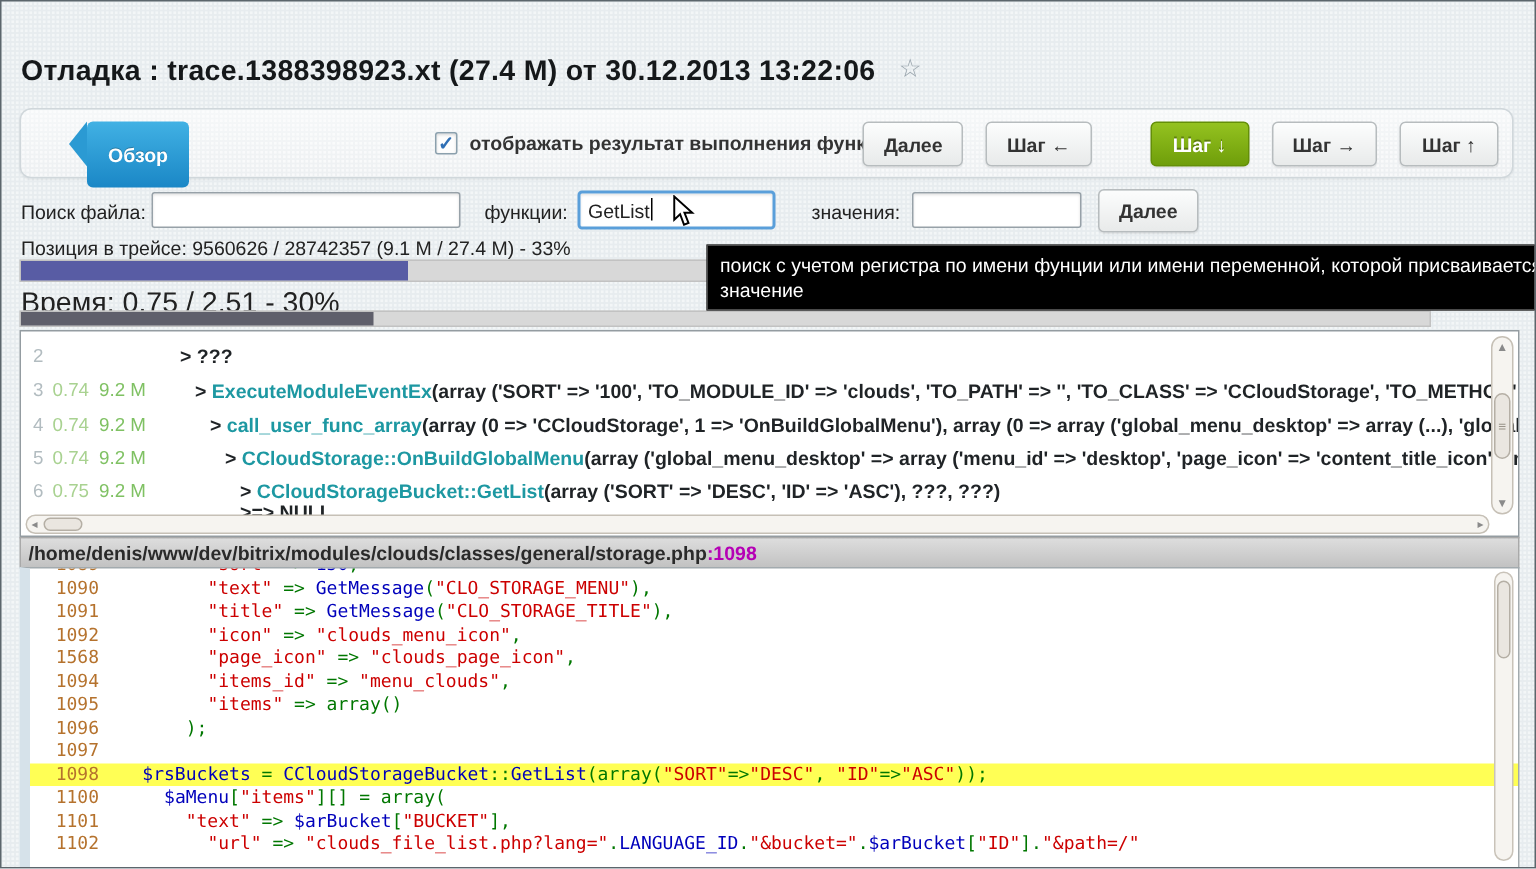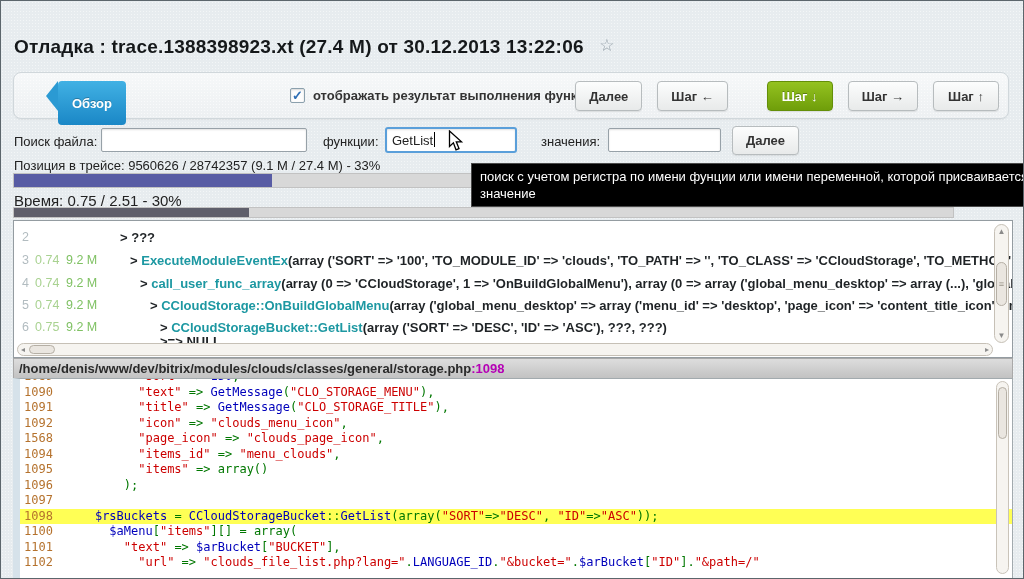--- a/index.html
+++ b/index.html
@@ -78,21 +78,21 @@
     position:absolute; left:470px; top:162px; width:605px; z-index:40;
     background:#000; color:#fff; border:1px solid #4a4a4a;
     font-size:13px; line-height:17px; padding:4px 8px;
   }
   
   .pos-label { position:absolute; left:13px; top:157px; font-size:13px; color:#222; }
   .pbar { position:absolute; background:#d8d8d8; border:1px solid #c2c2c2; }
   .pbar-fill { height:100%; }
   .pbar1 { left:12px; top:172px; width:996px; height:15px; }
   .pbar1 .pbar-fill { background:#585ca4; }
-  .time-label { position:absolute; left:13px; top:191px; font-size:15px; color:#222; }
+  .time-label { position:absolute; left:13px; top:191px; font-size:19px; color:#222; }
   .pbar2 { left:12px; top:206px; width:941px; height:11px; }
   .pbar2 .pbar-fill { background:#5f5f6b; }
   
   .trace-panel {
     position:absolute; left:12px; top:219px; width:1000px; height:138px;
     background:#fff; border:1px solid #949ca1; overflow:hidden;
   }
   .trace-row { position:absolute; left:0; width:100%; height:20px; white-space:nowrap; cursor:pointer; }
   .trace-row span { position:static; }
   .t-meta { position:absolute !important; font-size:12.5px; top:0; }
@@ -136,21 +136,21 @@
     position:absolute; left:12px; top:377px; width:1000px; height:201px;
     background:#fff; border:1px solid #a2aaae; border-left:7px solid #d6e2ea;
     overflow:hidden;
   }
   .code-lines { margin-top:-10px; }
   .code-line {
     height:15.5px; line-height:15.5px; white-space:pre;
     font-family:"DejaVu Sans Mono", monospace; font-size:12px;
   }
   .code-line.hl { background:#ffff55; }
-  .gutter { display:inline-block; width:46px; padding-left:4px; color:#b5722d; }
+  .gutter { display:inline-block; width:46px; padding-left:16px; color:#b5722d;text-align:right; }
   .tok-s { color:#cc0000; }
   .tok-k { color:#007700; }
   .tok-i { color:#0000bb; }
   .tok-d { color:#000; }
   
   .mouse-cursor { position:absolute; left:447px; top:129px; z-index:60; }
 </style>
 </head>
 <body>
 

